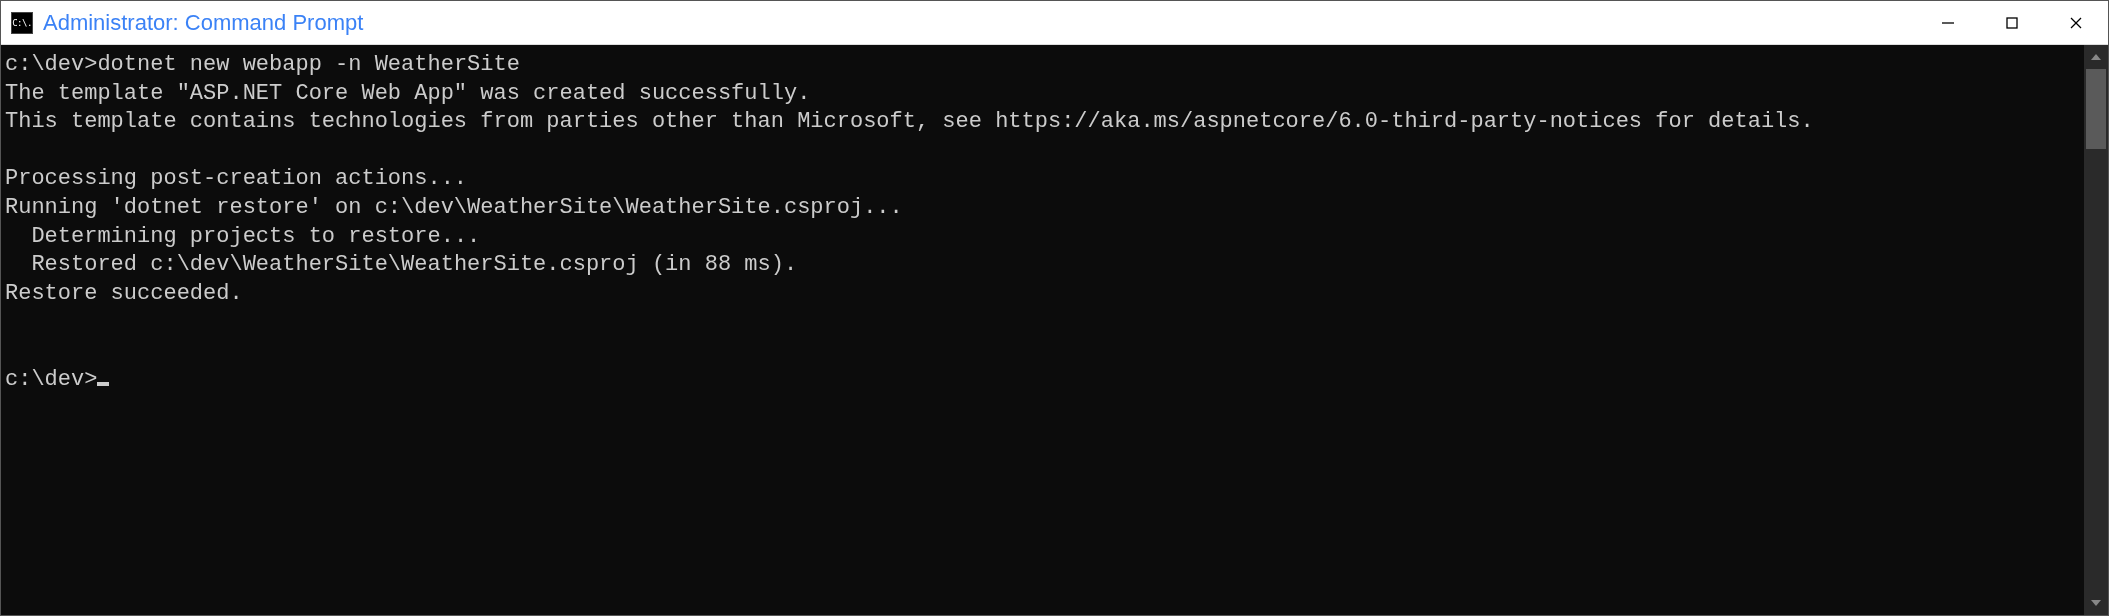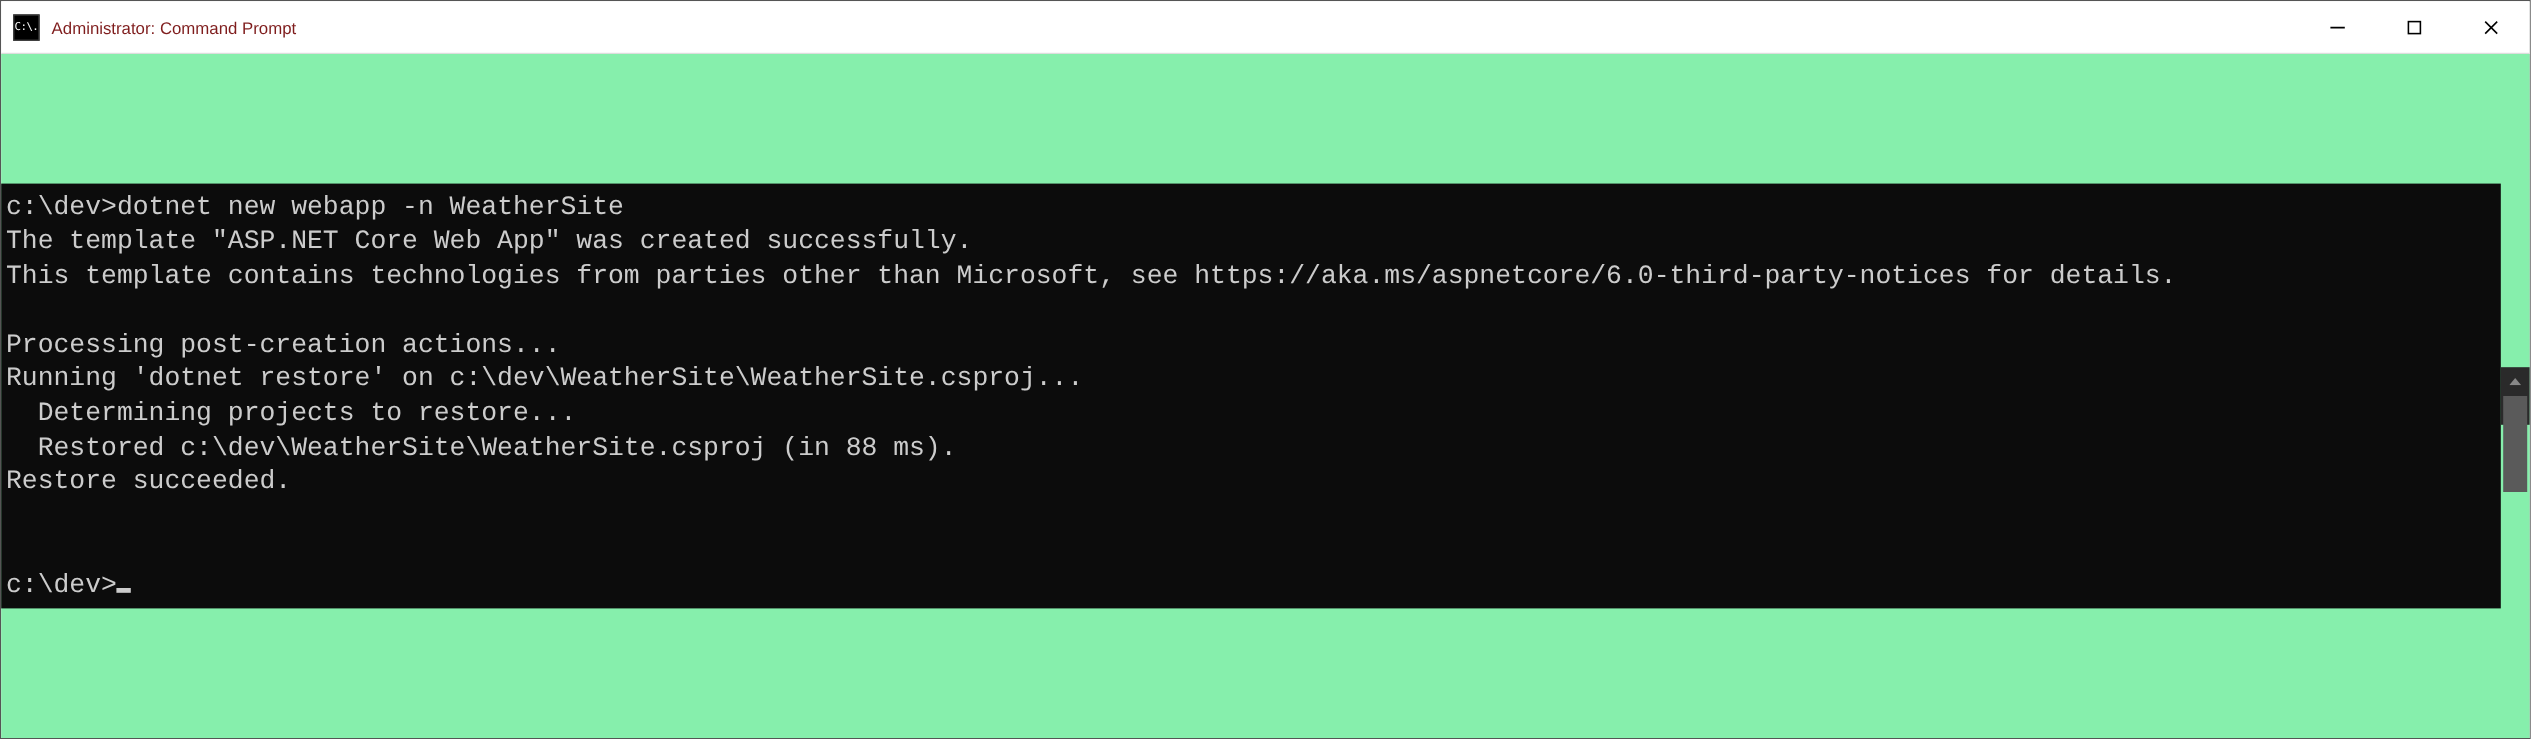--- a/index.html
+++ b/index.html
@@ -44,22 +44,22 @@
       font-size: 9px;
       font-family: "Consolas", monospace;
       display: flex;
       align-items: center;
       justify-content: center;
       letter-spacing: -0.5px;
       border: 1px solid #444;
     }
 
     .title-text {
-      font-size: 14px;
-      color: #7f1d1d;
+      font-size: 22px;
+      color: #3b82f6;
       flex: 0 1 auto;
     }
 
     .titlebar-spacer {
       flex: 1;
     }
 
     .window-controls {
       display: flex;
       height: 100%;
@@ -75,23 +75,22 @@
     }
 
     .win-btn svg {
       width: 14px;
       height: 14px;
     }
 
     .console-wrap {
       flex: 1;
       display: flex;
-      background: #86efac;
+      background: #ef4444;
       min-height: 0;
-      align-items: center;
     }
 
     .console {
       flex: 1;
       background: #0c0c0c;
       color: #cccccc;
       font-family: "Consolas", "Courier New", monospace;
       font-size: 22px;
       line-height: 1.3;
       padding: 6px 4px 4px 4px;

